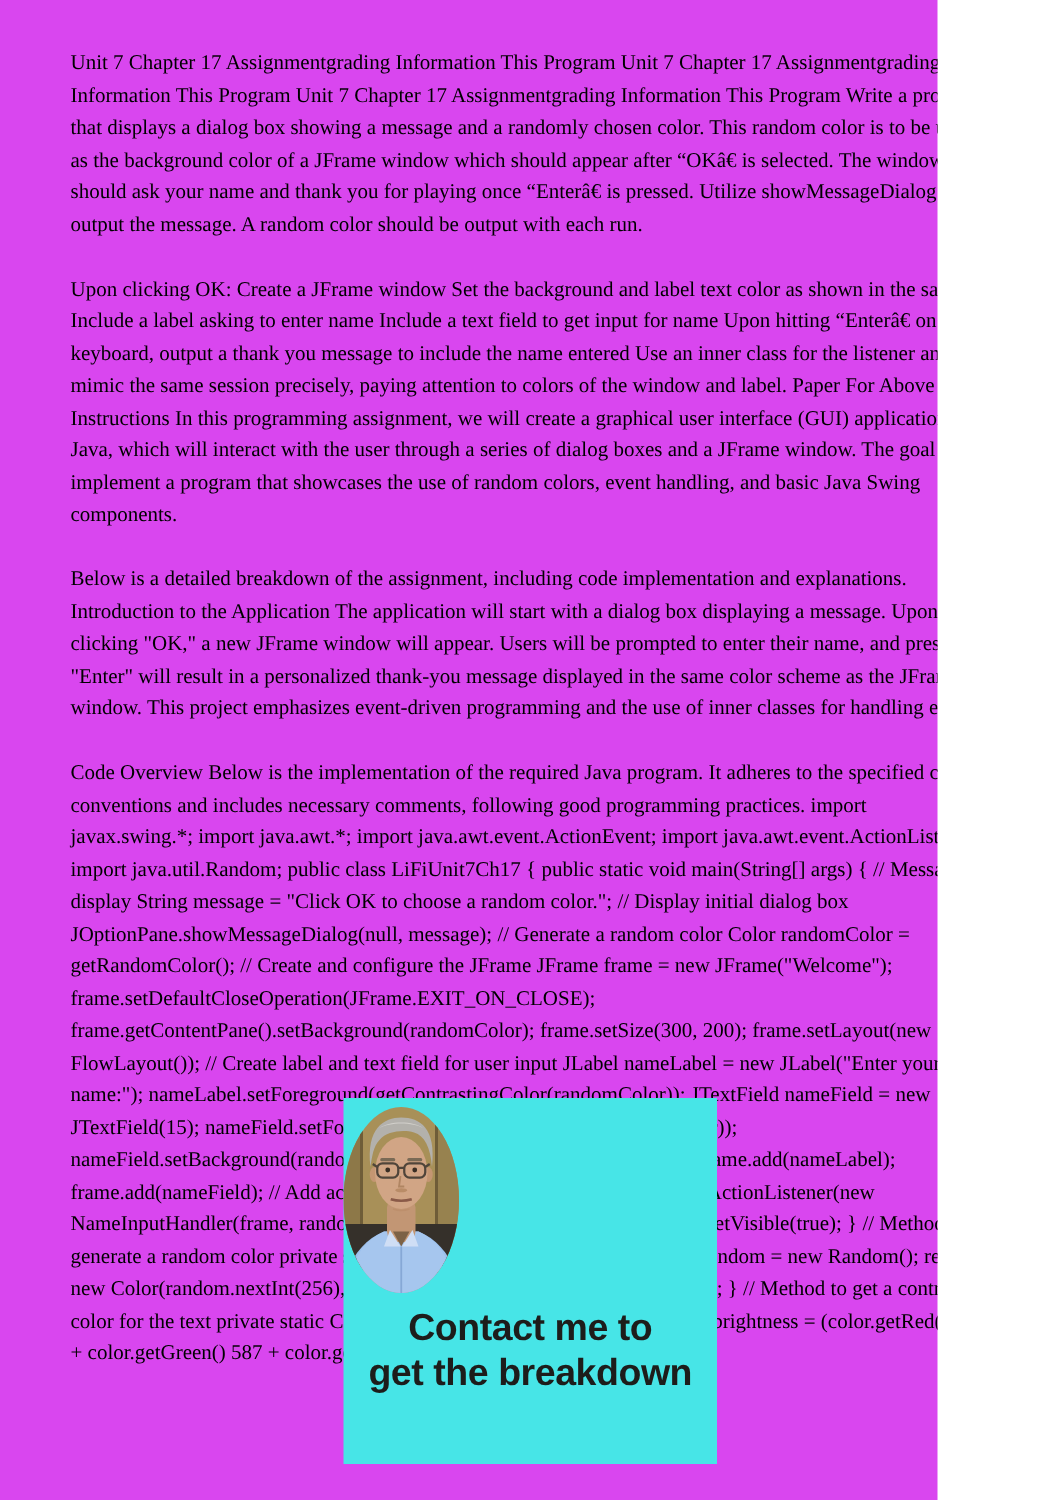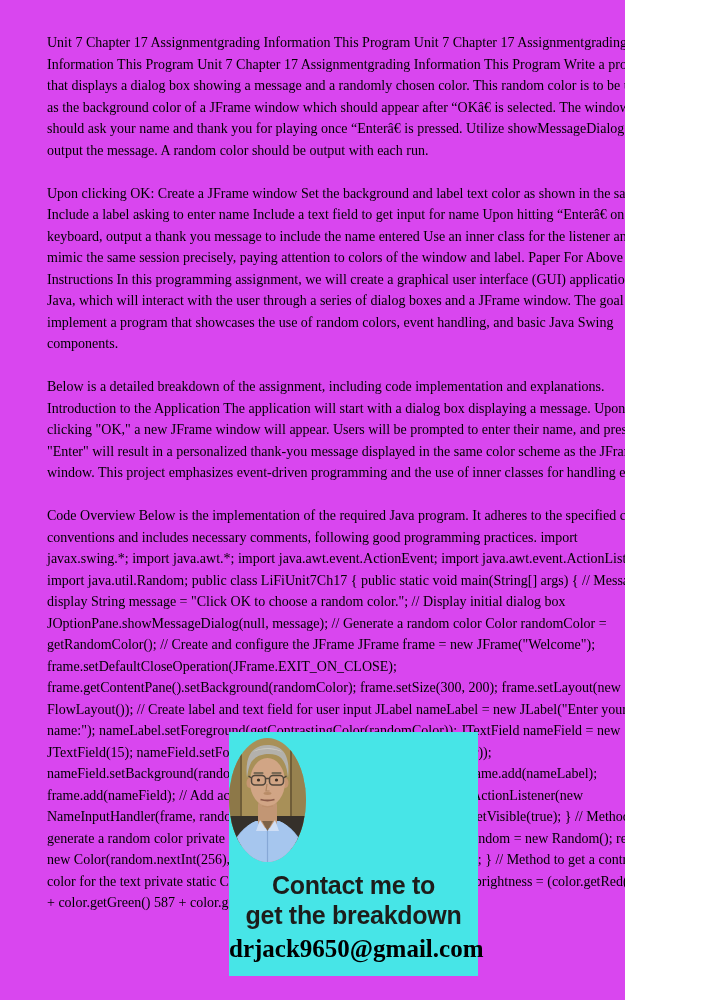--- a/index.html
+++ b/index.html
@@ -114,16 +114,15 @@
         <path d="M 31.5,61.5 Q 38.5,63.5 45.5,61.5" stroke="#8a5a48" stroke-width="1.8" fill="none"></path>
         <path d="M 33,68 Q 38.5,70 44,68" stroke="#bd8f6c" stroke-width="1" fill="none"></path>
       </g>
     </svg>
 
     <div class="card-heading">
       <div>Contact me to</div>
       <div>get the breakdown</div>
     </div>
 
-    <div class="card-email">drjack9650@gmail.com</div>
   </div>
 
 </div>
 
 </body></html>

